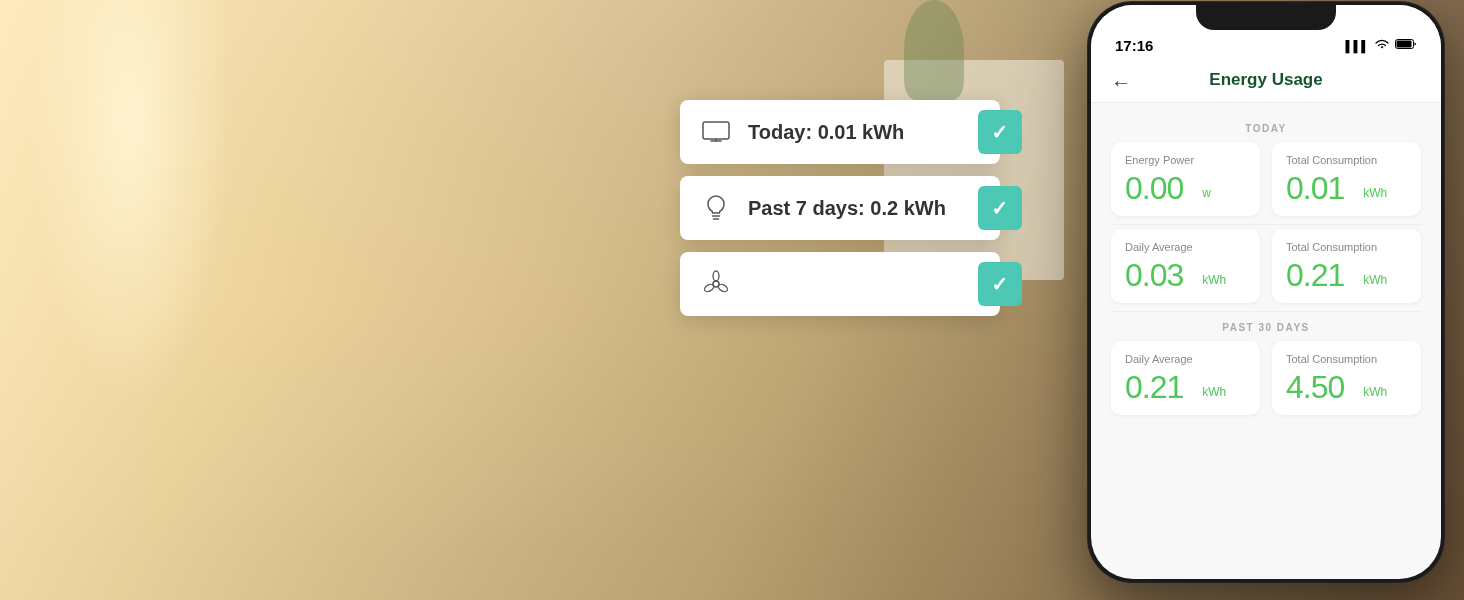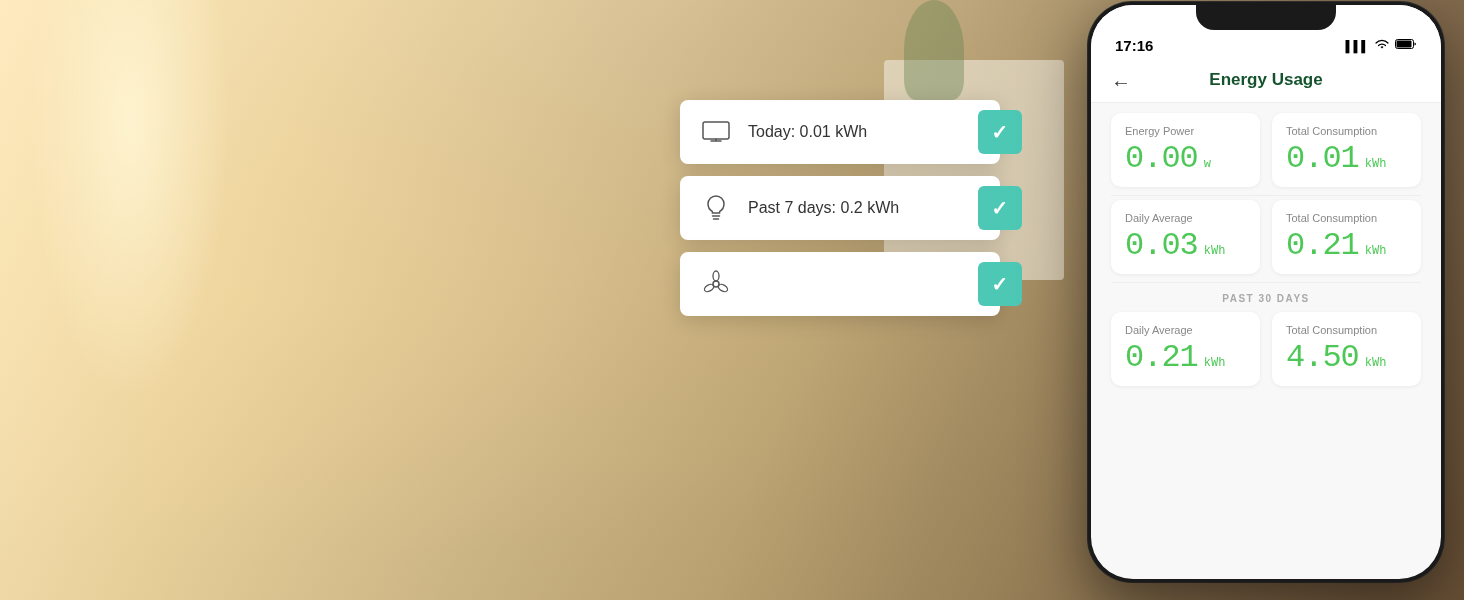--- a/index.html
+++ b/index.html
@@ -59,23 +59,23 @@
       display: flex;
       align-items: center;
       justify-content: center;
       font-size: 22px;
       color: #555;
       margin-right: 14px;
       flex-shrink: 0;
     }
 
     .info-card .card-text {
-      font-size: 16px;
+      font-size: 20px;
       color: #333;
-      font-weight: 400;
+      font-weight: 700;
       flex: 1;
     }
 
     .info-card .check-badge {
       width: 44px;
       height: 44px;
       background: #4dc8b4;
       border-radius: 6px;
       display: flex;
       align-items: center;
@@ -210,22 +210,21 @@
 
     .stat-label {
       font-size: 11px;
       color: #888;
       margin-bottom: 6px;
     }
 
     .stat-value {
       display: flex;
       align-items: flex-start;
-      gap: 6px;
-      font-family: Liberation Mono, monospace;
+      gap: 19px;
     }
 
     .stat-number {
       font-size: 32px;
       font-weight: 300;
       color: #4dc857;
       line-height: 1;
       letter-spacing: -1px;
     }
 
@@ -322,20 +321,21 @@
         </div>
       </div>
 
       <div class="app-header">
         <span class="back-arrow">←</span>
         <span class="app-title">Energy Usage</span>
       </div>
 
       <div class="energy-content">
 
+        <div class="section-label">TODAY</div>
         <div class="stats-row">
           <div class="stat-card">
             <div class="stat-label">Energy Power</div>
             <div class="stat-value">
               <span class="stat-number">0.00</span>
               <span class="stat-unit">w</span>
             </div>
           </div>
           <div class="stat-card">
             <div class="stat-label">Total Consumption</div>

